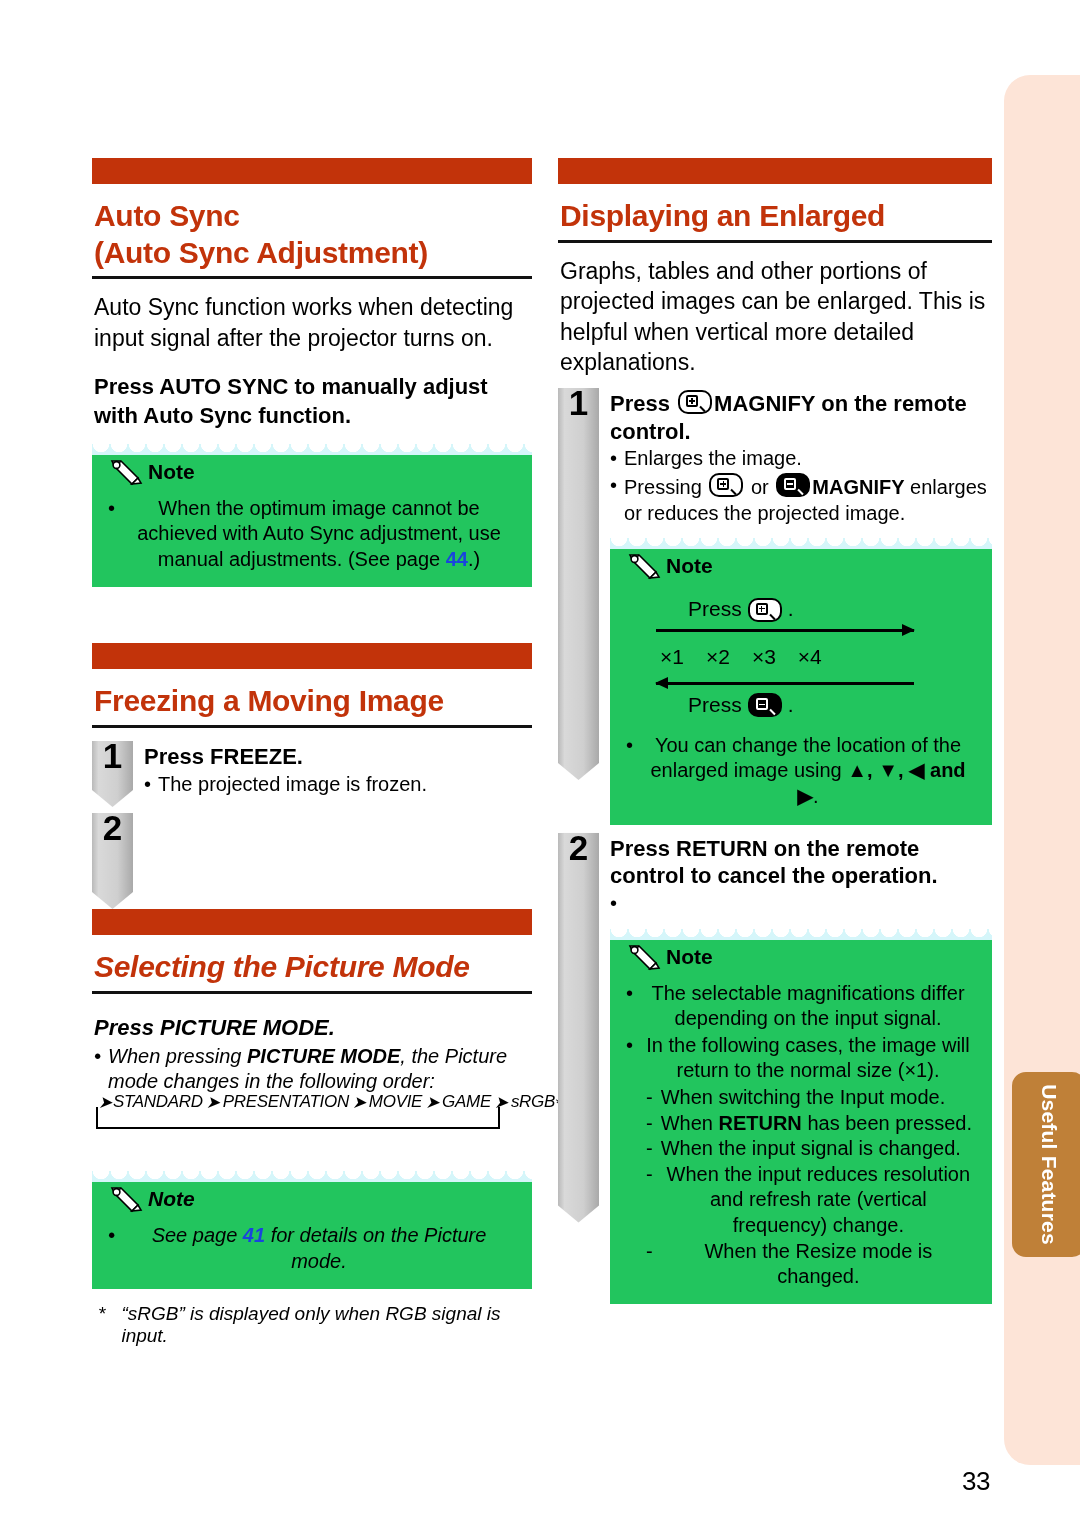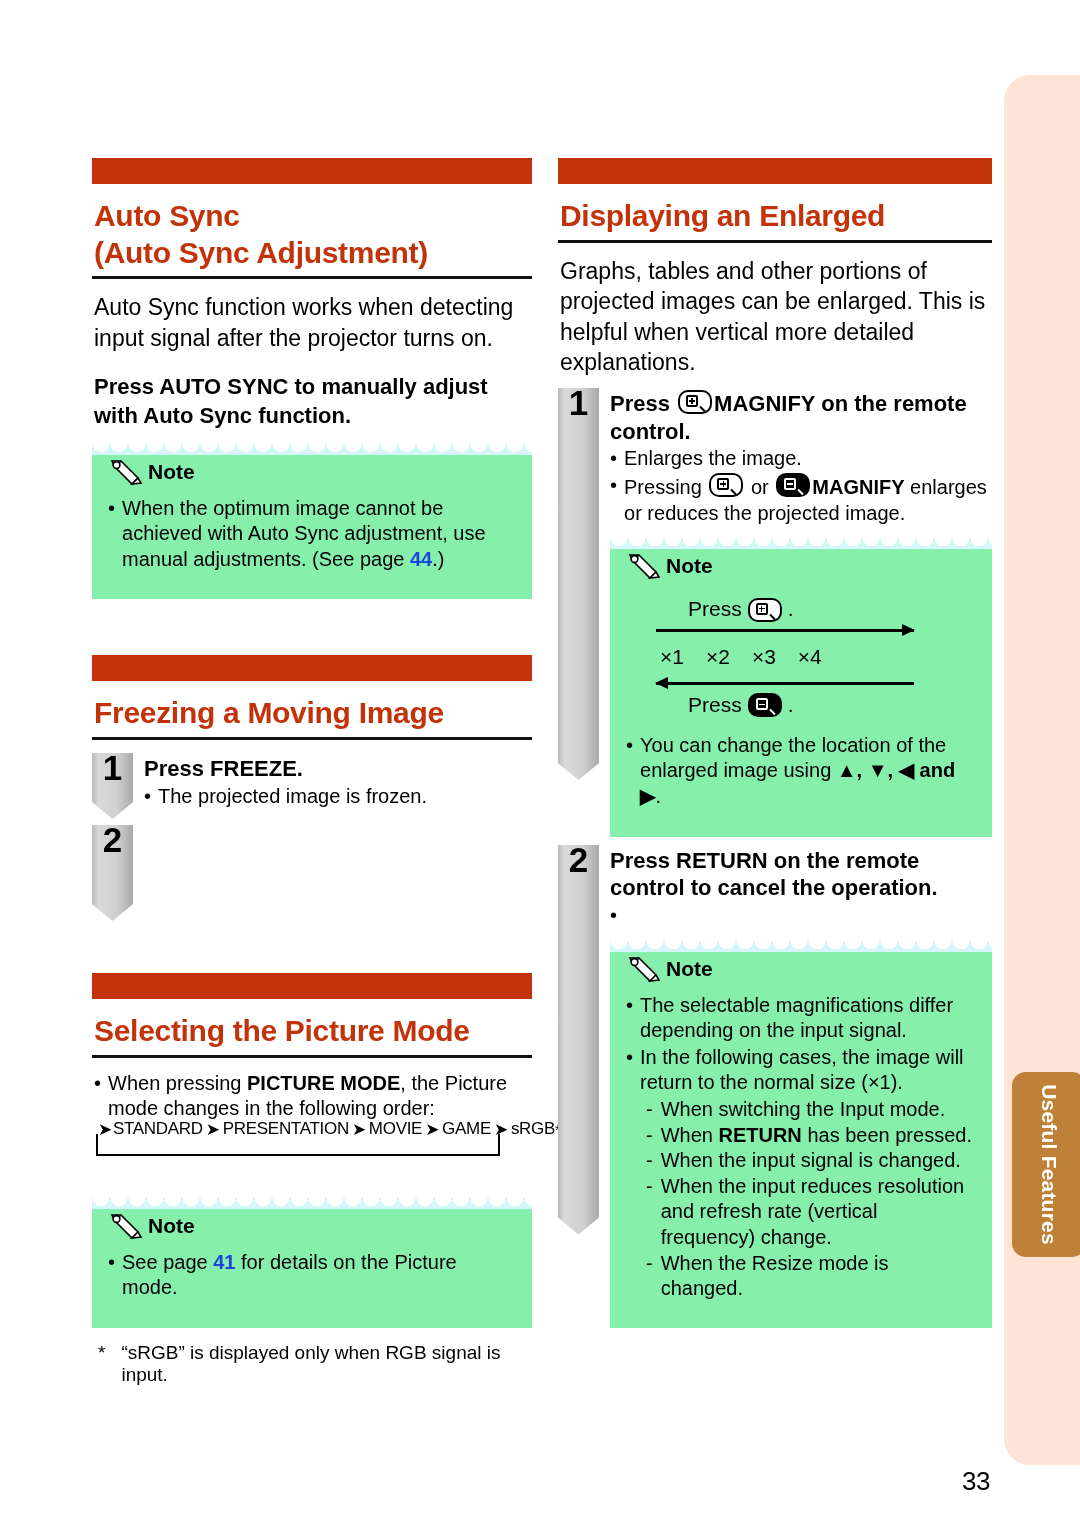--- a/index.html
+++ b/index.html
@@ -99,23 +99,24 @@
   .lead-bold {
     font-size: 22px;
     font-weight: bold;
     line-height: 1.28;
     margin: 20px 0 10px 2px;
   }
 
   
   .note {
     position: relative;
-    background: #86efac;
-    padding: 30px 16px 26px 16px;
+    background: #22c55e;
+    padding: 30px 16px 14px 16px;
     margin-top: 14px;
+    text-align: center;
   }
   .note::before {
     content: "";
     position: absolute;
     left: 0; right: 0; top: 0;
     height: 11px;
     background-color: #d5f6fa;
     background-image: radial-gradient(circle at 9px 0px, #ffffff 8px, transparent 8.5px);
     background-size: 18px 11px;
     background-repeat: repeat-x;
@@ -364,25 +365,28 @@
     </div>
 
     <div class="step">
       <div class="shield">
         <div class="shield-body" style="height:96px;"></div>
         <div class="shield-num">2</div>
       </div>
     </div>
   </div>
 
-  <div style="margin-top:52px;">
+  <div style="font-style:italic;">
     <div class="hdr-bar"></div>
     <div class="sec-title">Selecting the Picture Mode</div>
     <div class="rule"></div>
 
+    <p class="lead-bold" style="margin-bottom:2px;">
+      <span>Press </span><span>PICTURE MODE</span><span>.</span>
+    </p>
     <div class="step-sub bullet-line" style="margin-left:2px;">
       <span class="dot">•</span>
       <span><span>When pressing </span><b>PICTURE MODE</b><span>, the Picture mode changes in the following order:</span></span>
     </div>
 
     <div class="cycle">
       <div class="cycle-inner">
         <span style="font-size:17px;margin-right:1px;">➤</span>
         <span>STANDARD</span>
         <span class="arr">➤</span>

